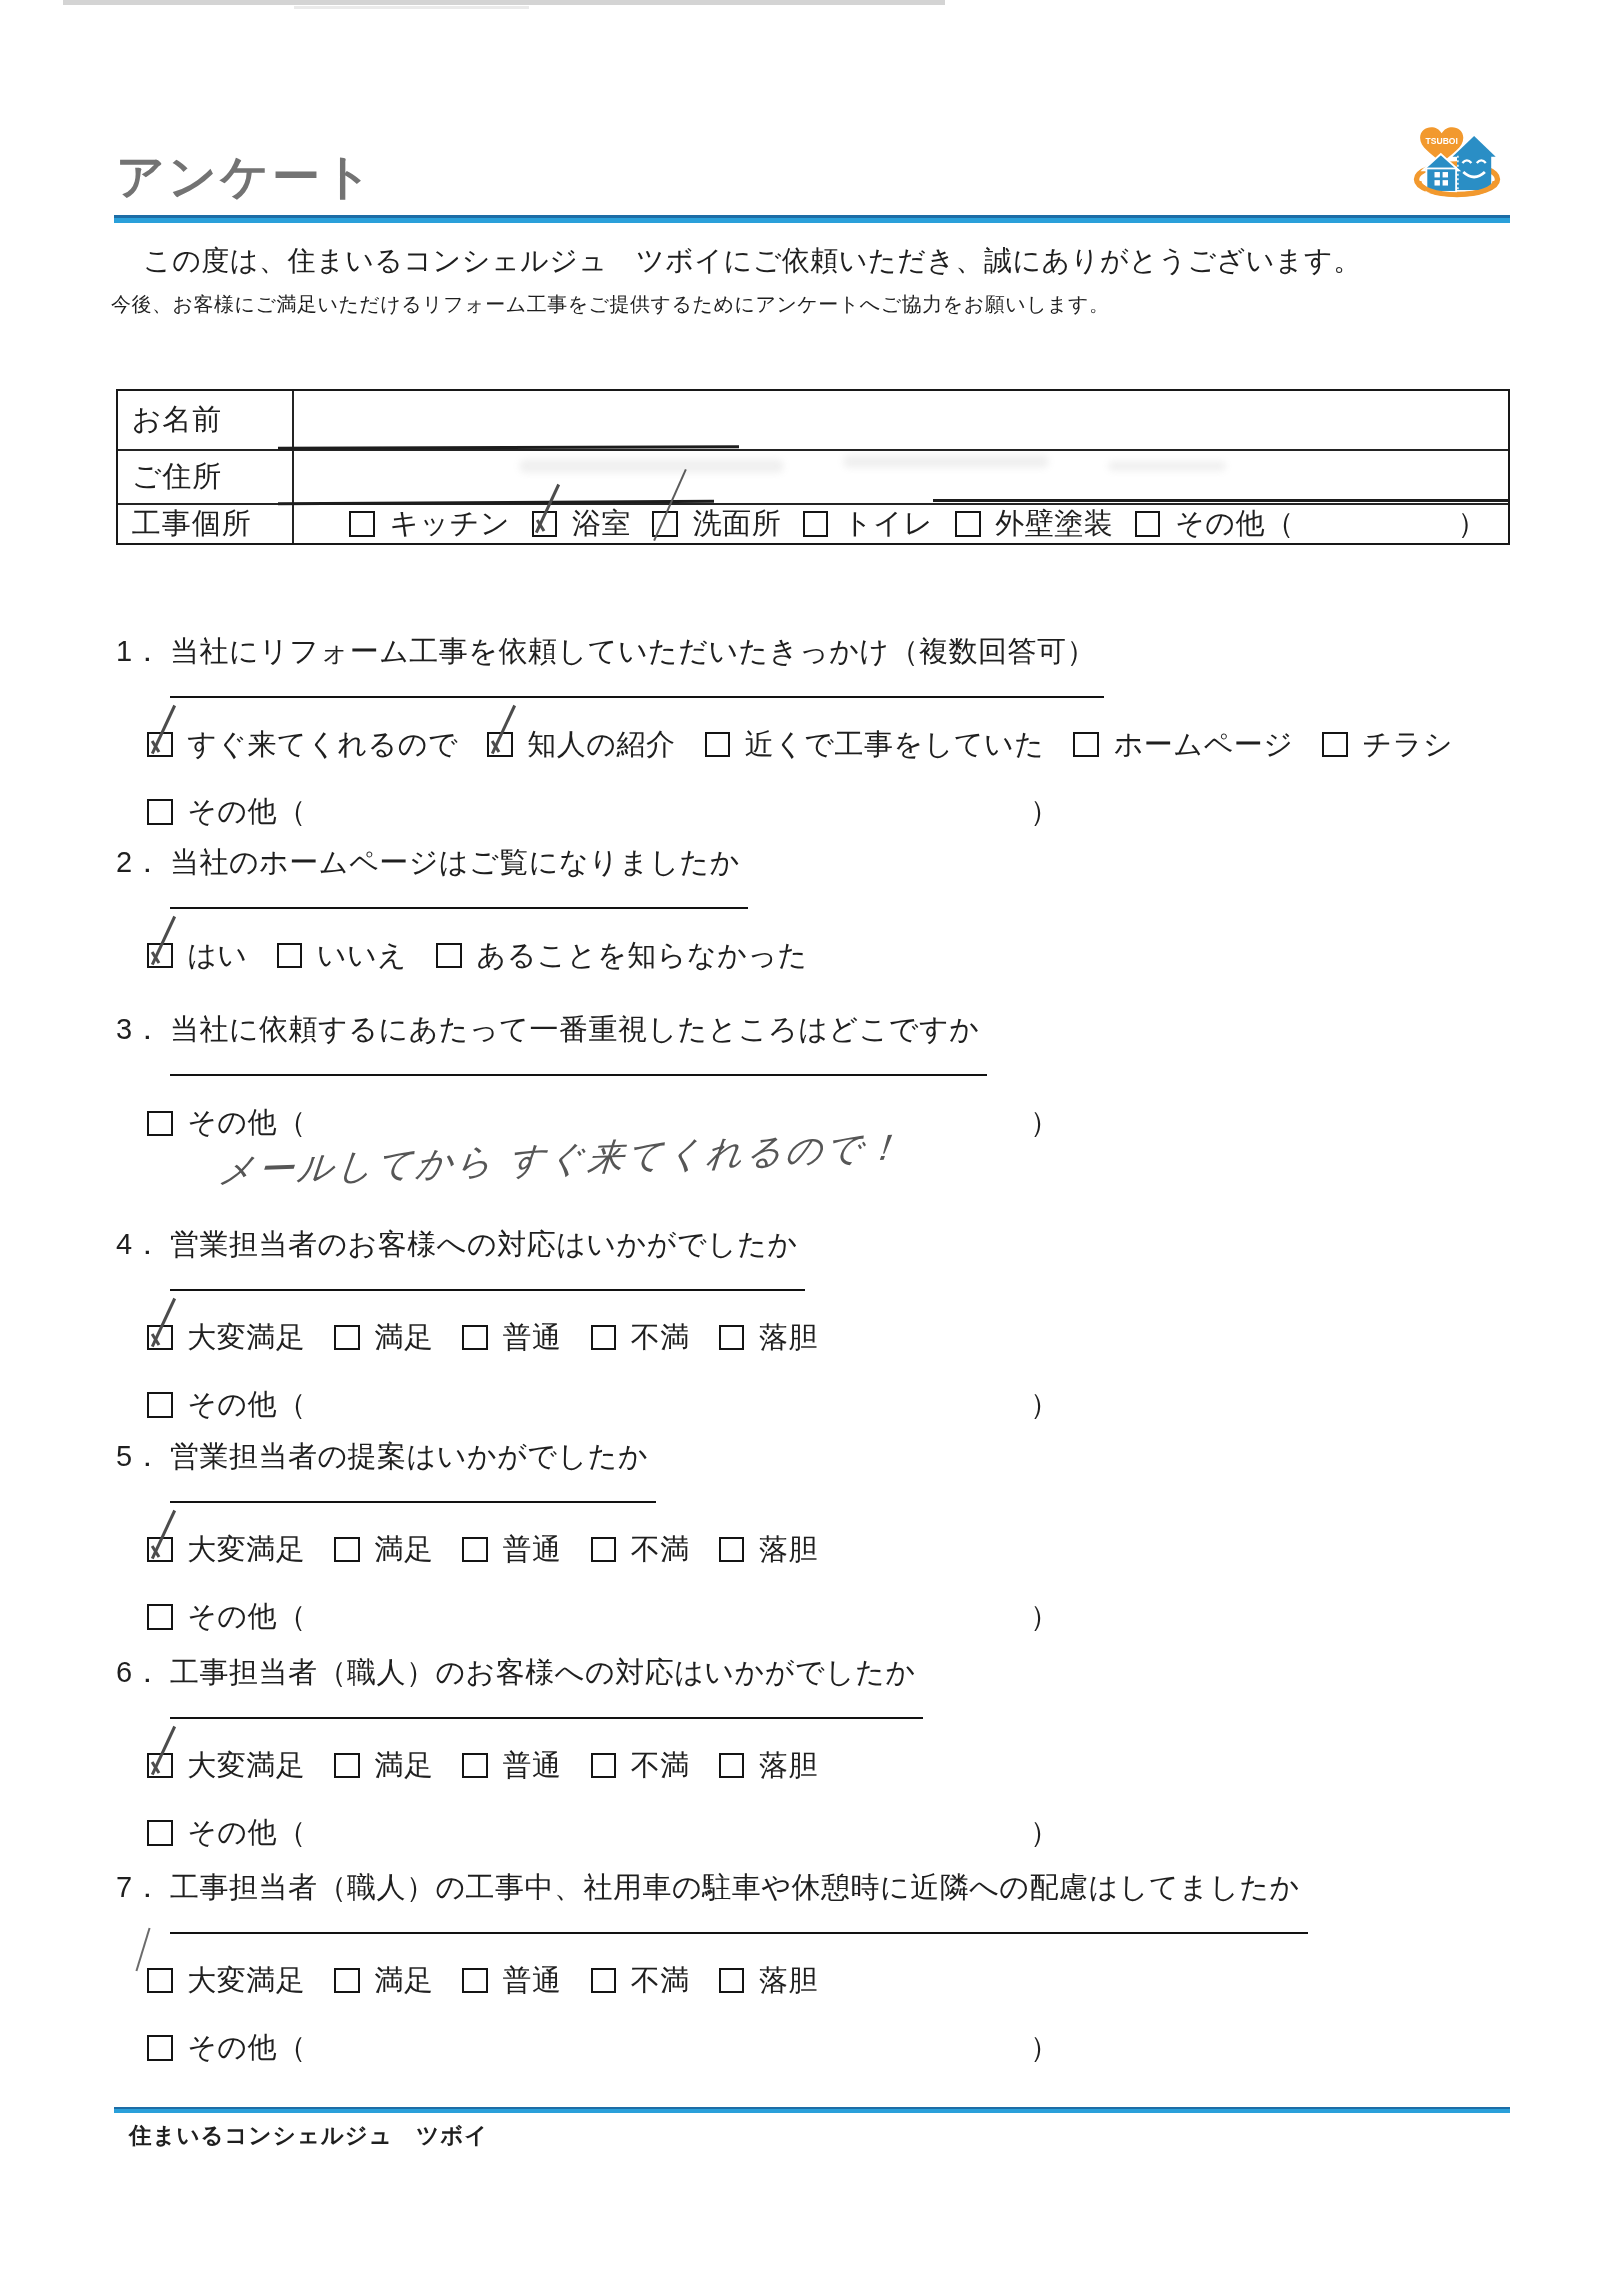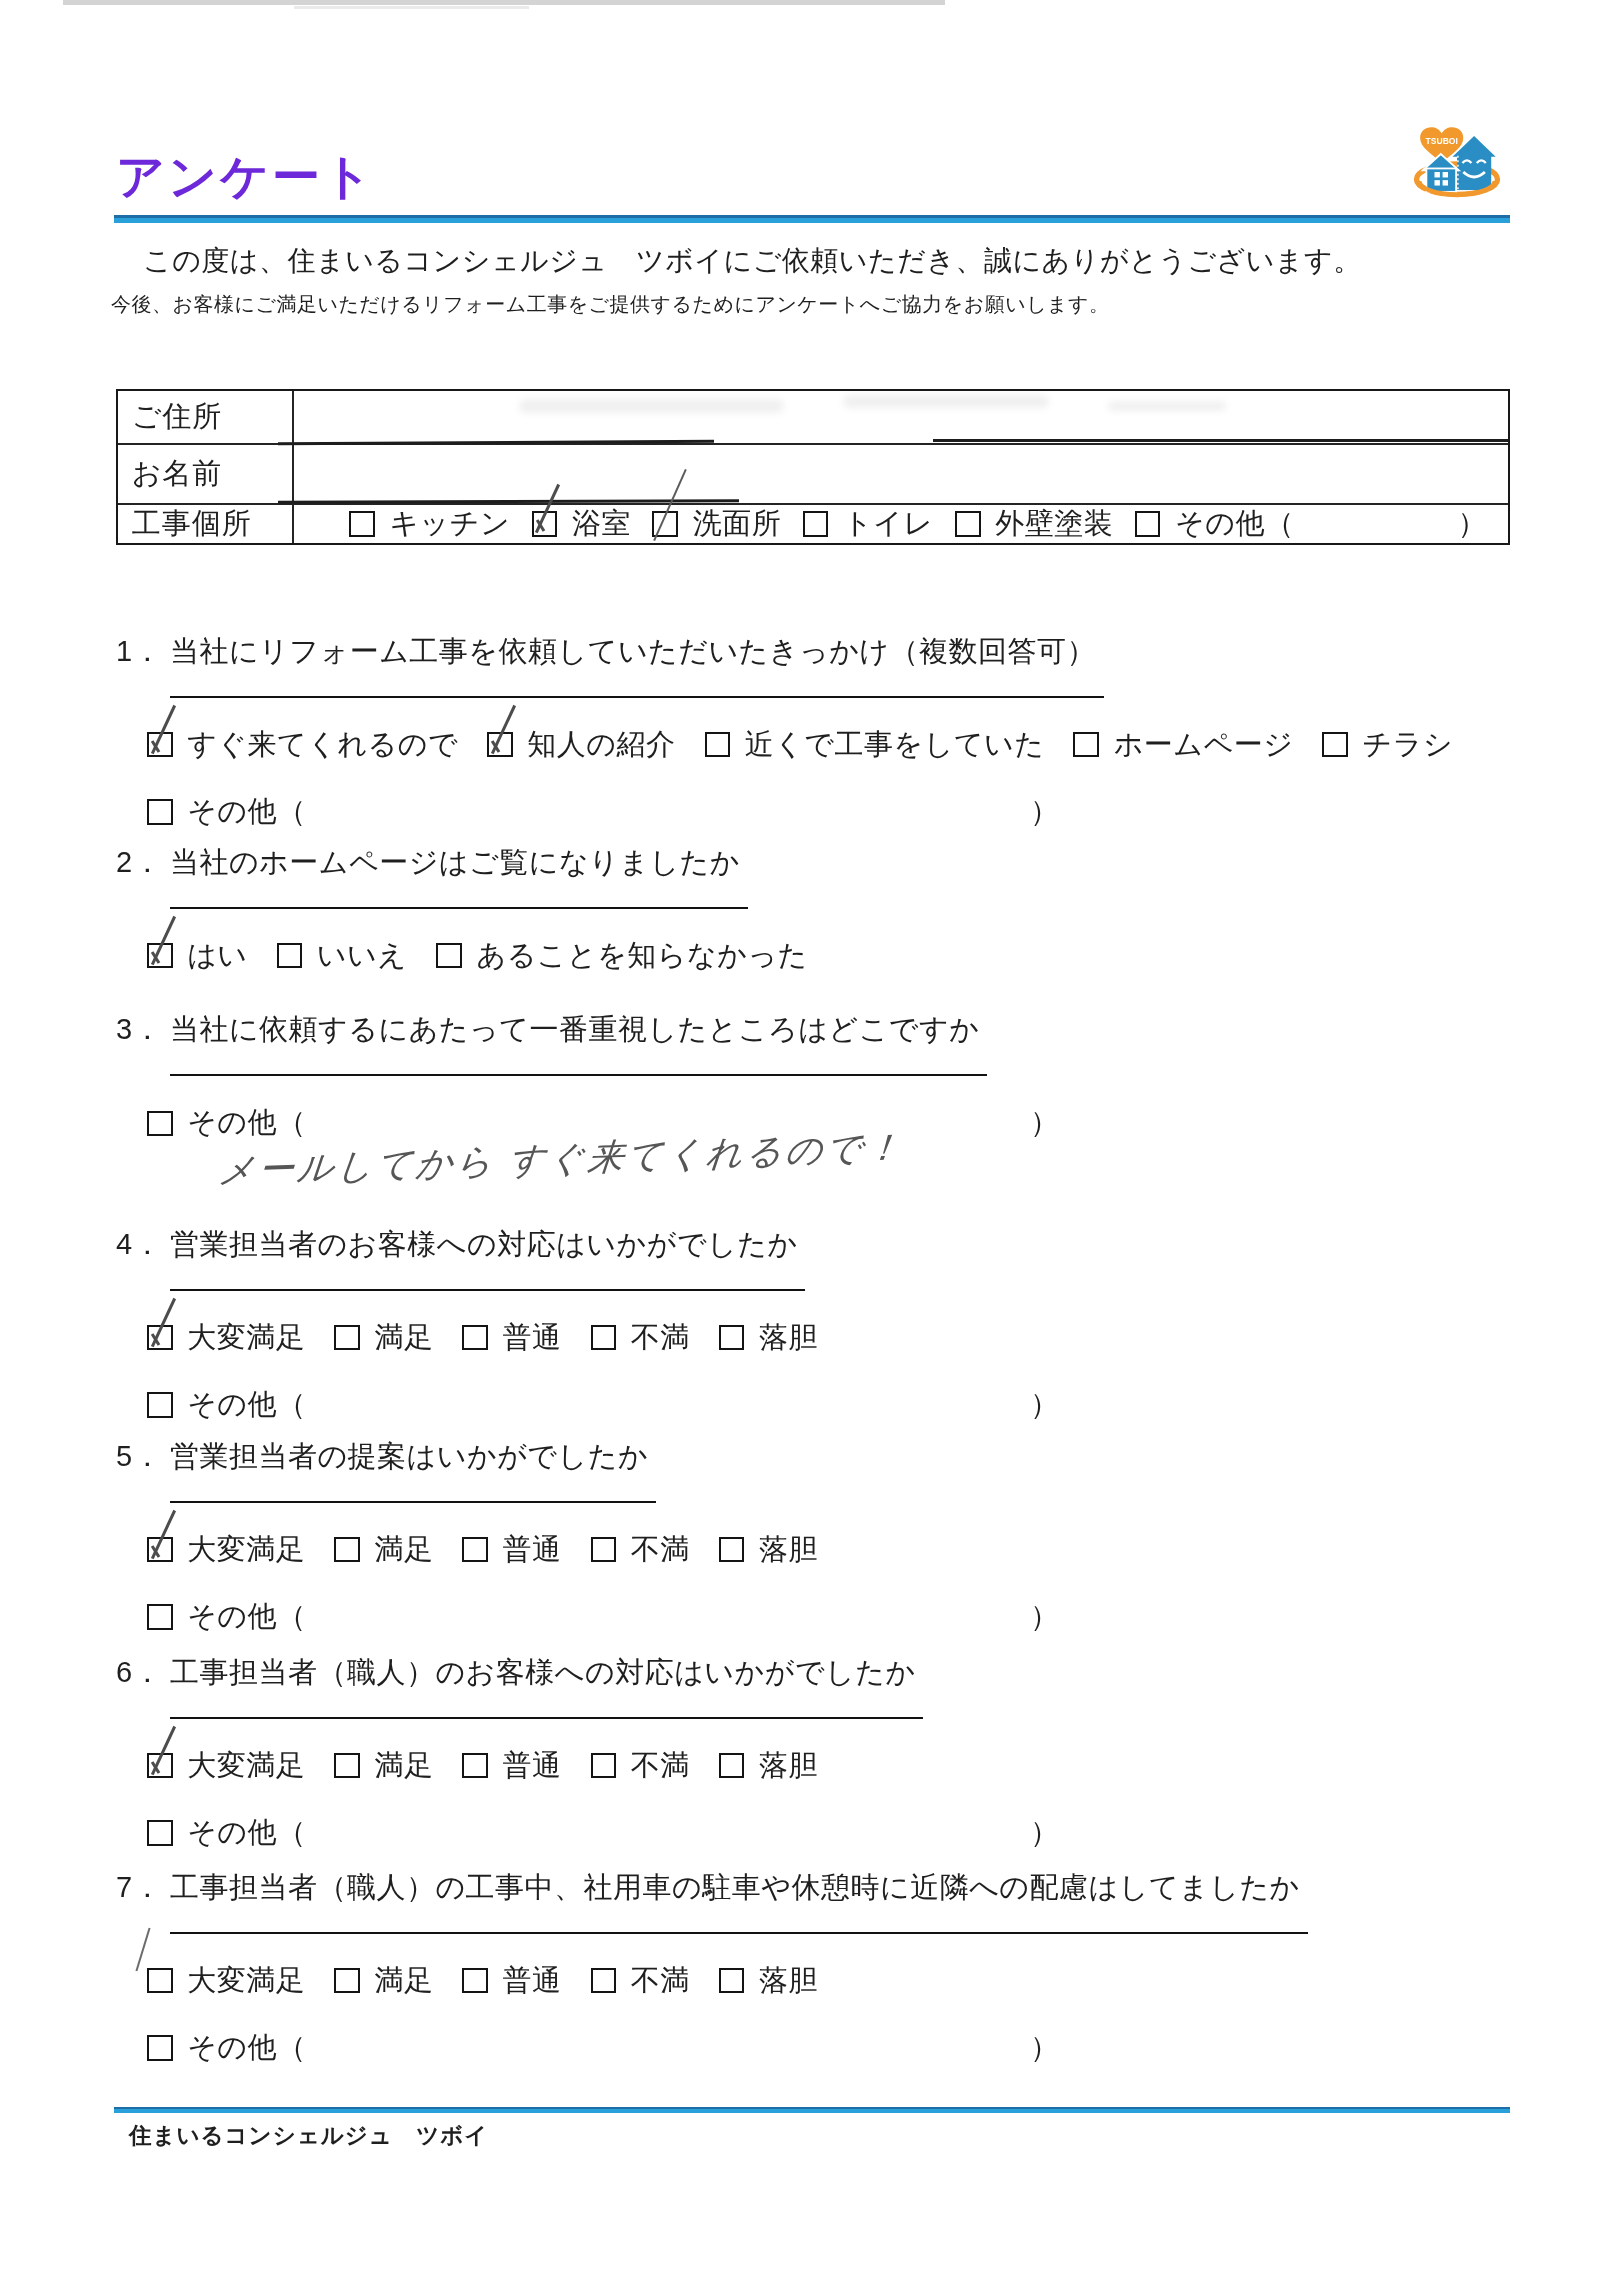--- a/index.html
+++ b/index.html
@@ -8,21 +8,21 @@
     width:1620px;height:2292px;
     background:#ffffff;
     font-family:"Liberation Sans","DejaVu Sans",sans-serif;
     color:#1f1f1f;
     overflow:hidden;
   }
   
   .scan-top{position:absolute;top:0;left:63px;width:882px;height:4.9px;background:#8f8f8f;opacity:.38;}
   .scan-top2{position:absolute;top:5.9px;left:294px;width:235px;height:2.9px;background:#aaa;opacity:.25;}
   
-  .title{position:absolute;left:116px;top:145px;font-size:48px;font-weight:bold;letter-spacing:2.9px;color:#6d28d9;}
+  .title{position:absolute;left:116px;top:145px;font-size:48px;font-weight:bold;letter-spacing:2.9px;color:#737373;}
   .title-underline{position:absolute;left:114px;top:215px;width:1396px;height:7.8px;
     background:linear-gradient(to bottom,#1d6da6 0 38%,#2aa0da 38% 100%);}
   .logo{position:absolute;left:1412px;top:116px;width:90px;height:86px;}
   
   .intro1{position:absolute;left:143px;top:242px;font-size:28px;letter-spacing:0.5px;}
   .intro2{position:absolute;left:111px;top:291px;font-size:20px;letter-spacing:0.5px;}
   
   .info-table{position:absolute;left:116px;top:389px;width:1394px;border:2.9px solid #181818;box-sizing:border-box;background:#fff;}
   .t-row{display:flex;align-items:stretch;border-bottom:2px solid #242424;position:relative;}
   .t-row:last-child{border-bottom:none;}
@@ -96,35 +96,35 @@
       <rect x="25" y="71" width="6" height="6" fill="#ffffff"></rect>
       <rect x="34" y="71" width="6" height="6" fill="#ffffff"></rect>
     </g>
     <path d="M8,72 a42,15 0 0 0 84,0" fill="none" stroke="#f2992e" stroke-width="5"></path>
   </svg>
 
   <div class="intro1">この度は、住まいるコンシェルジュ　ツボイにご依頼いただき、誠にありがとうございます。</div>
   <div class="intro2">今後、お客様にご満足いただけるリフォーム工事をご提供するためにアンケートへご協力をお願いします。</div>
 
   <div class="info-table">
+    <div class="t-row r2">
+      <div class="t-label">お名前</div>
+      <div class="t-value"></div>
+      <div class="artifact-seg" style="left:160px;top:55px;width:461px;transform:rotate(-.2deg);"></div>
+    </div>
     <div class="t-row r1">
       <div class="t-label">ご住所</div>
       <div class="t-value">
         <span class="smudge sm1"></span>
         <span class="smudge sm2"></span>
         <span class="smudge sm3"></span>
       </div>
       <div class="artifact-seg seg-a"></div>
       <div class="artifact-seg seg-b"></div>
     </div>
-    <div class="t-row r2">
-      <div class="t-label">お名前</div>
-      <div class="t-value"></div>
-      <div class="artifact-seg" style="left:160px;top:55px;width:461px;transform:rotate(-.2deg);"></div>
-    </div>
     <div class="t-row r3">
       <div class="t-label">工事個所</div>
       <div class="t-value">
         <div class="t-opts">
           <span class="opt">
             <span class="cb"></span>
             <span style="margin-right:21.6px;">キッチン</span>
           </span>
           <span class="opt">
             <span class="cb" data-mark="tick"></span>

